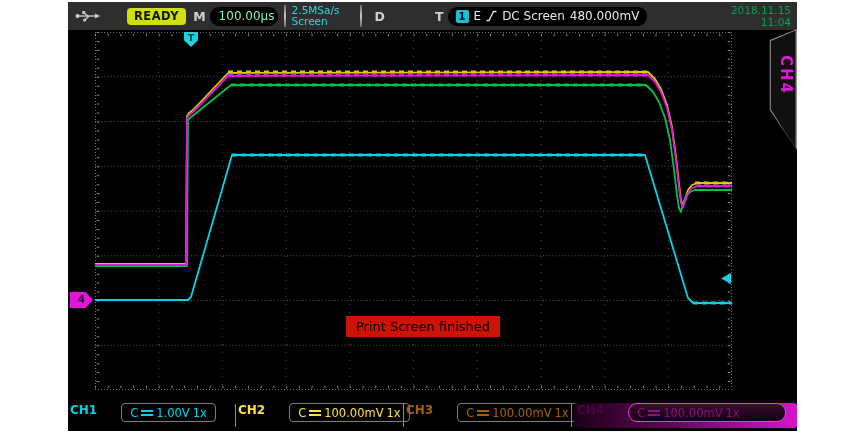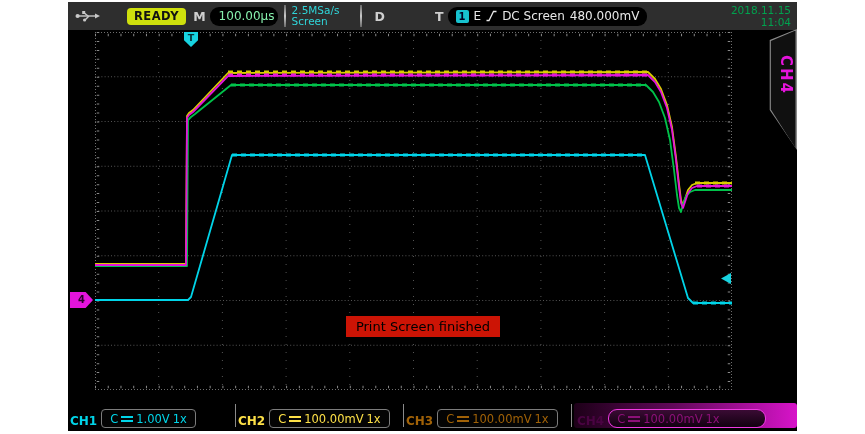--- a/index.html
+++ b/index.html
@@ -48,21 +48,21 @@
   .side-tab-bg { position:absolute; inset:0; background:#8a8a8a;
                  clip-path:polygon(100% 0,12% 9%,12% 67%,100% 100%); }
   .side-tab-bg::after { content:''; position:absolute; inset:1.5px; background:#101010;
                  clip-path:polygon(100% 0,12% 9%,12% 67%,100% 100%); }
   .side-tab-label { position:absolute; left:11px; top:26px; writing-mode:vertical-rl;
                     color:#e414dc; font-weight:bold; font-size:15px; letter-spacing:2px; }
 
   
   .bottombar { position:absolute; left:0; top:401px; width:100%; height:25px; background:#000;
                font-size:12px; }
-  .ch-cell { position:absolute; top:0; height:100%; display:flex; align-items:flex-end; }
+  .ch-cell { position:absolute; top:0; height:100%; display:flex; align-items:flex-start;gap:20px; }
   .ch-cell .ch-id { font-weight:bold; font-size:12px; margin-right:4px; }
   .ch-box { display:flex; align-items:center; gap:3px; background:#040404;
             border:1px solid #7c7c7c; border-radius:4px; height:19px; padding:0 8px;
             font-size:11.5px; white-space:nowrap; }
   .cell-sep { position:absolute; top:1px; width:1px; height:23px; background:#8a8a8a; }
   .dc-icon { display:inline-block; width:12px; }
   .dc-icon i { display:block; border-top:2px solid currentColor; }
   .dc-icon i + i { margin-top:2px; border-top:2px dashed currentColor; }
   .ch-cell.selected { background:linear-gradient(90deg,#1d0018 0%,#62085a 45%,#d714c9 100%);
                       border-radius:3px; }

